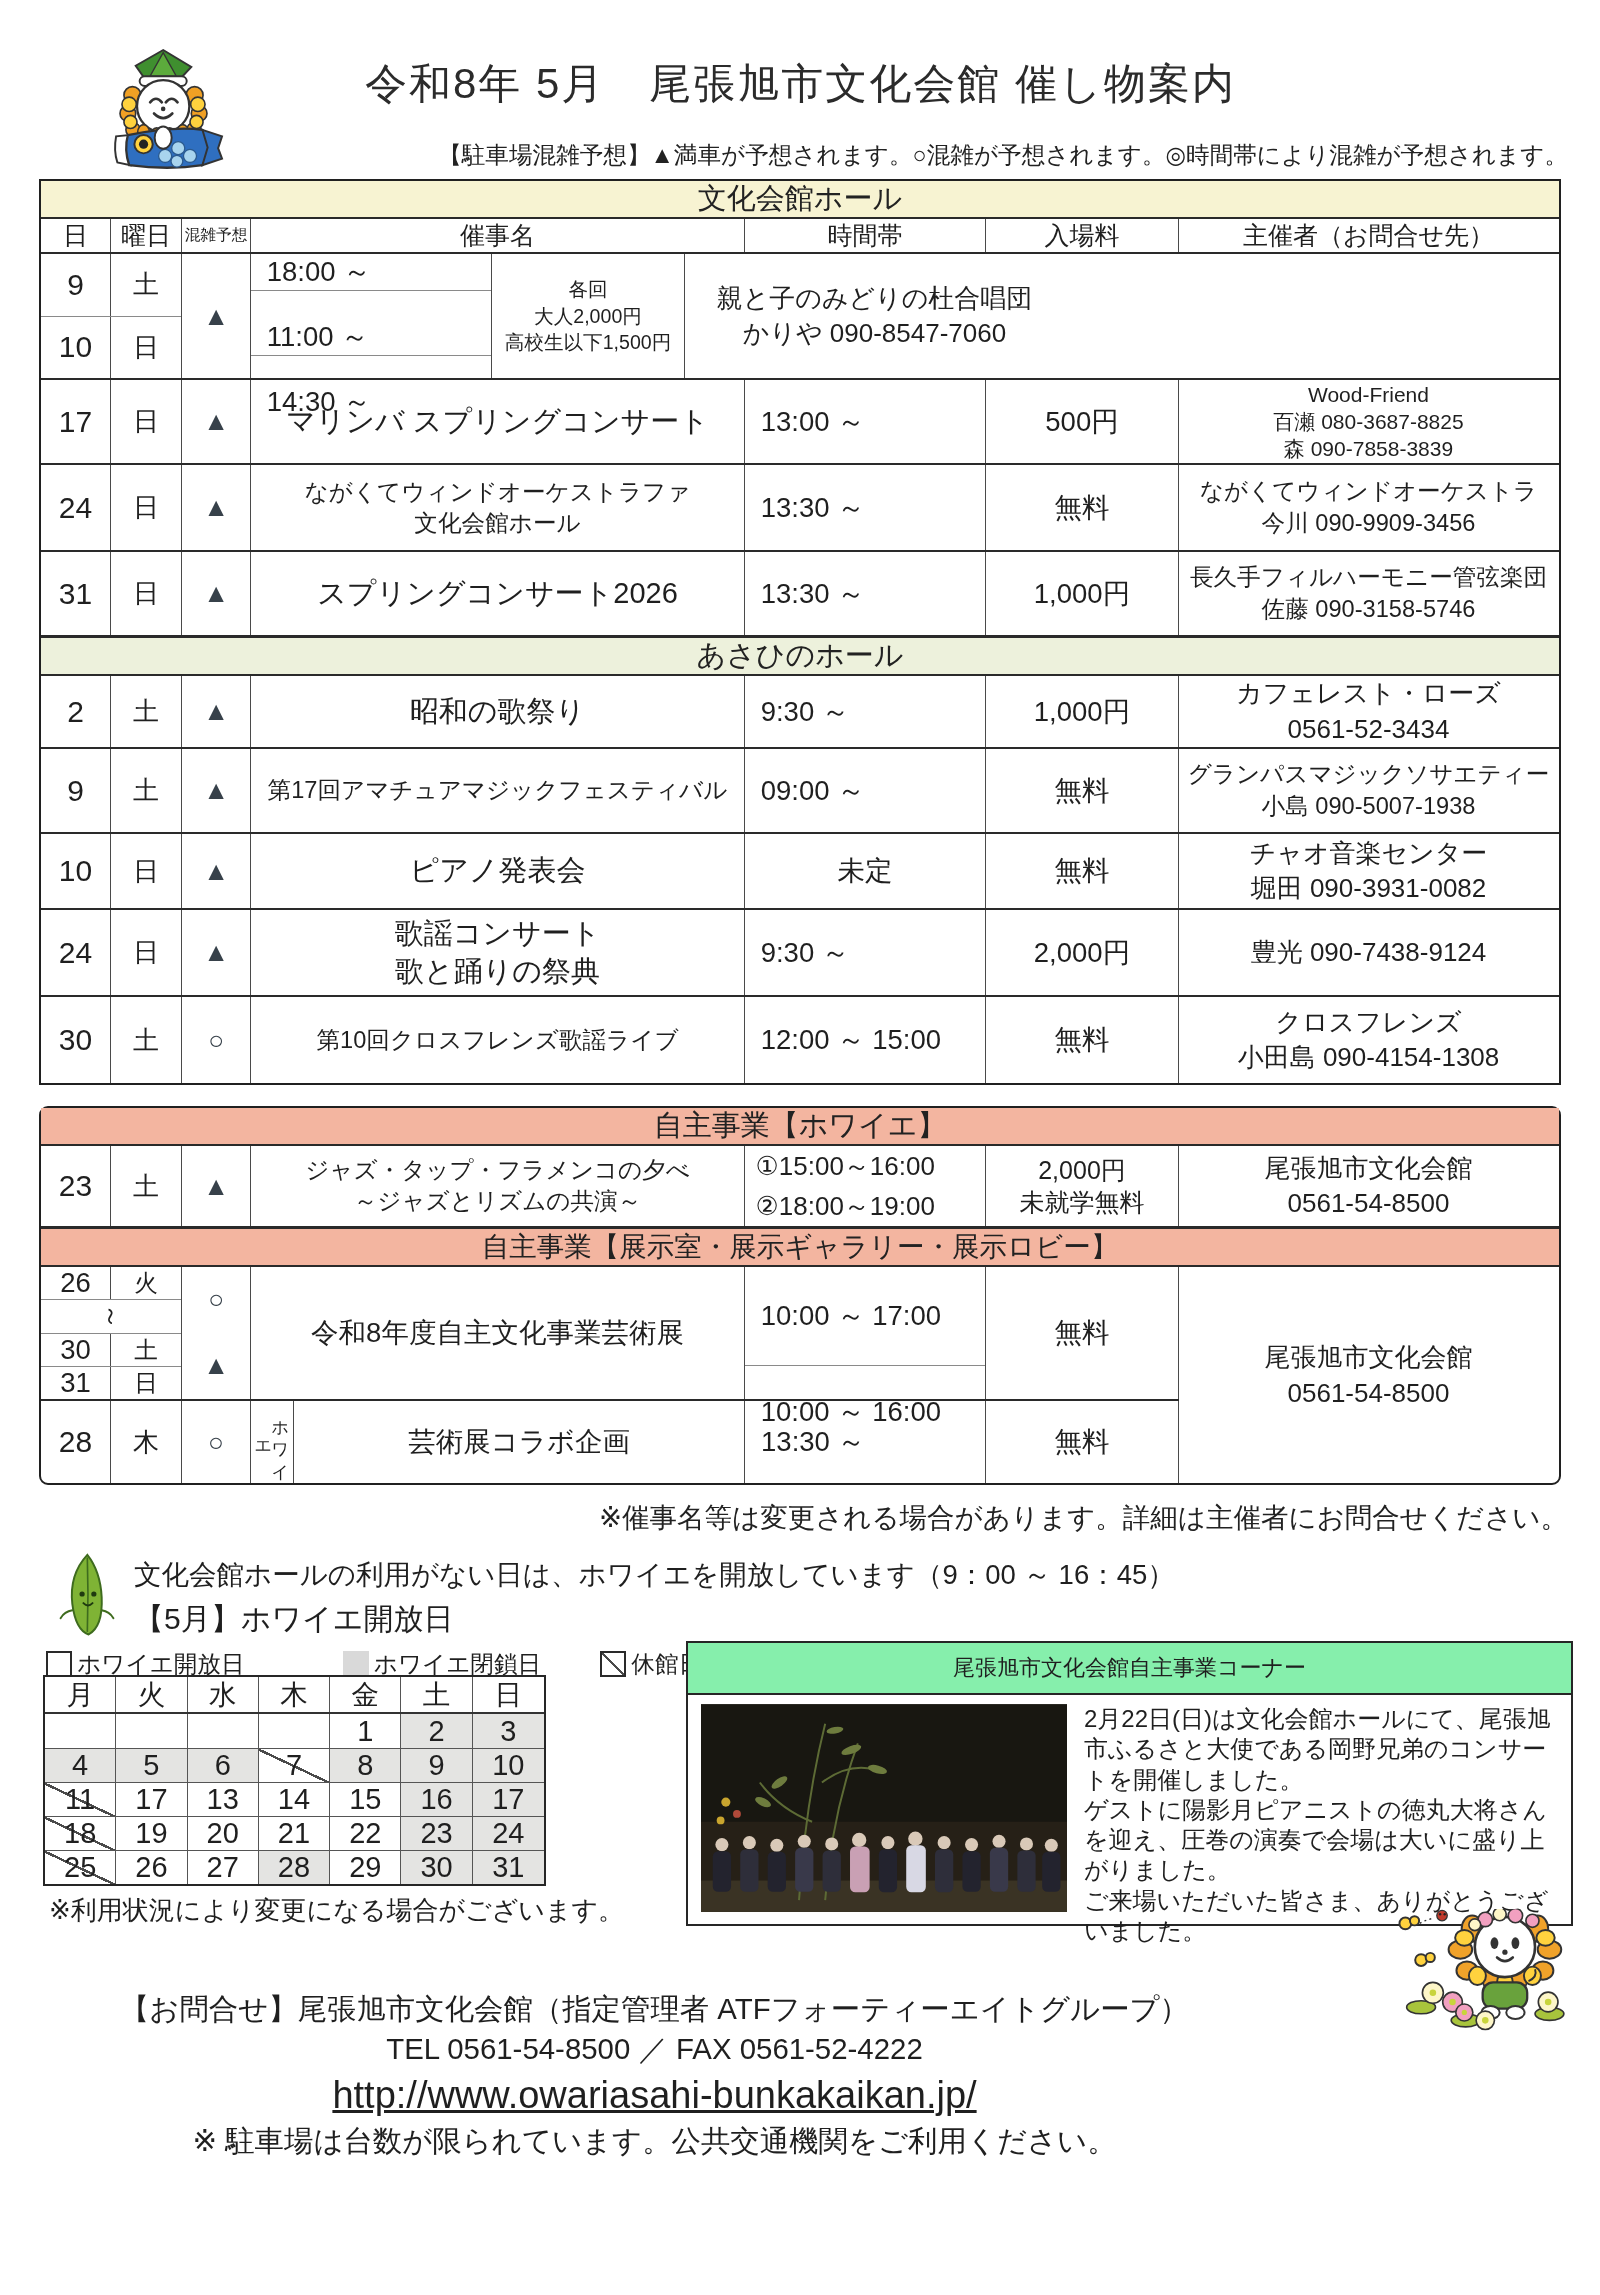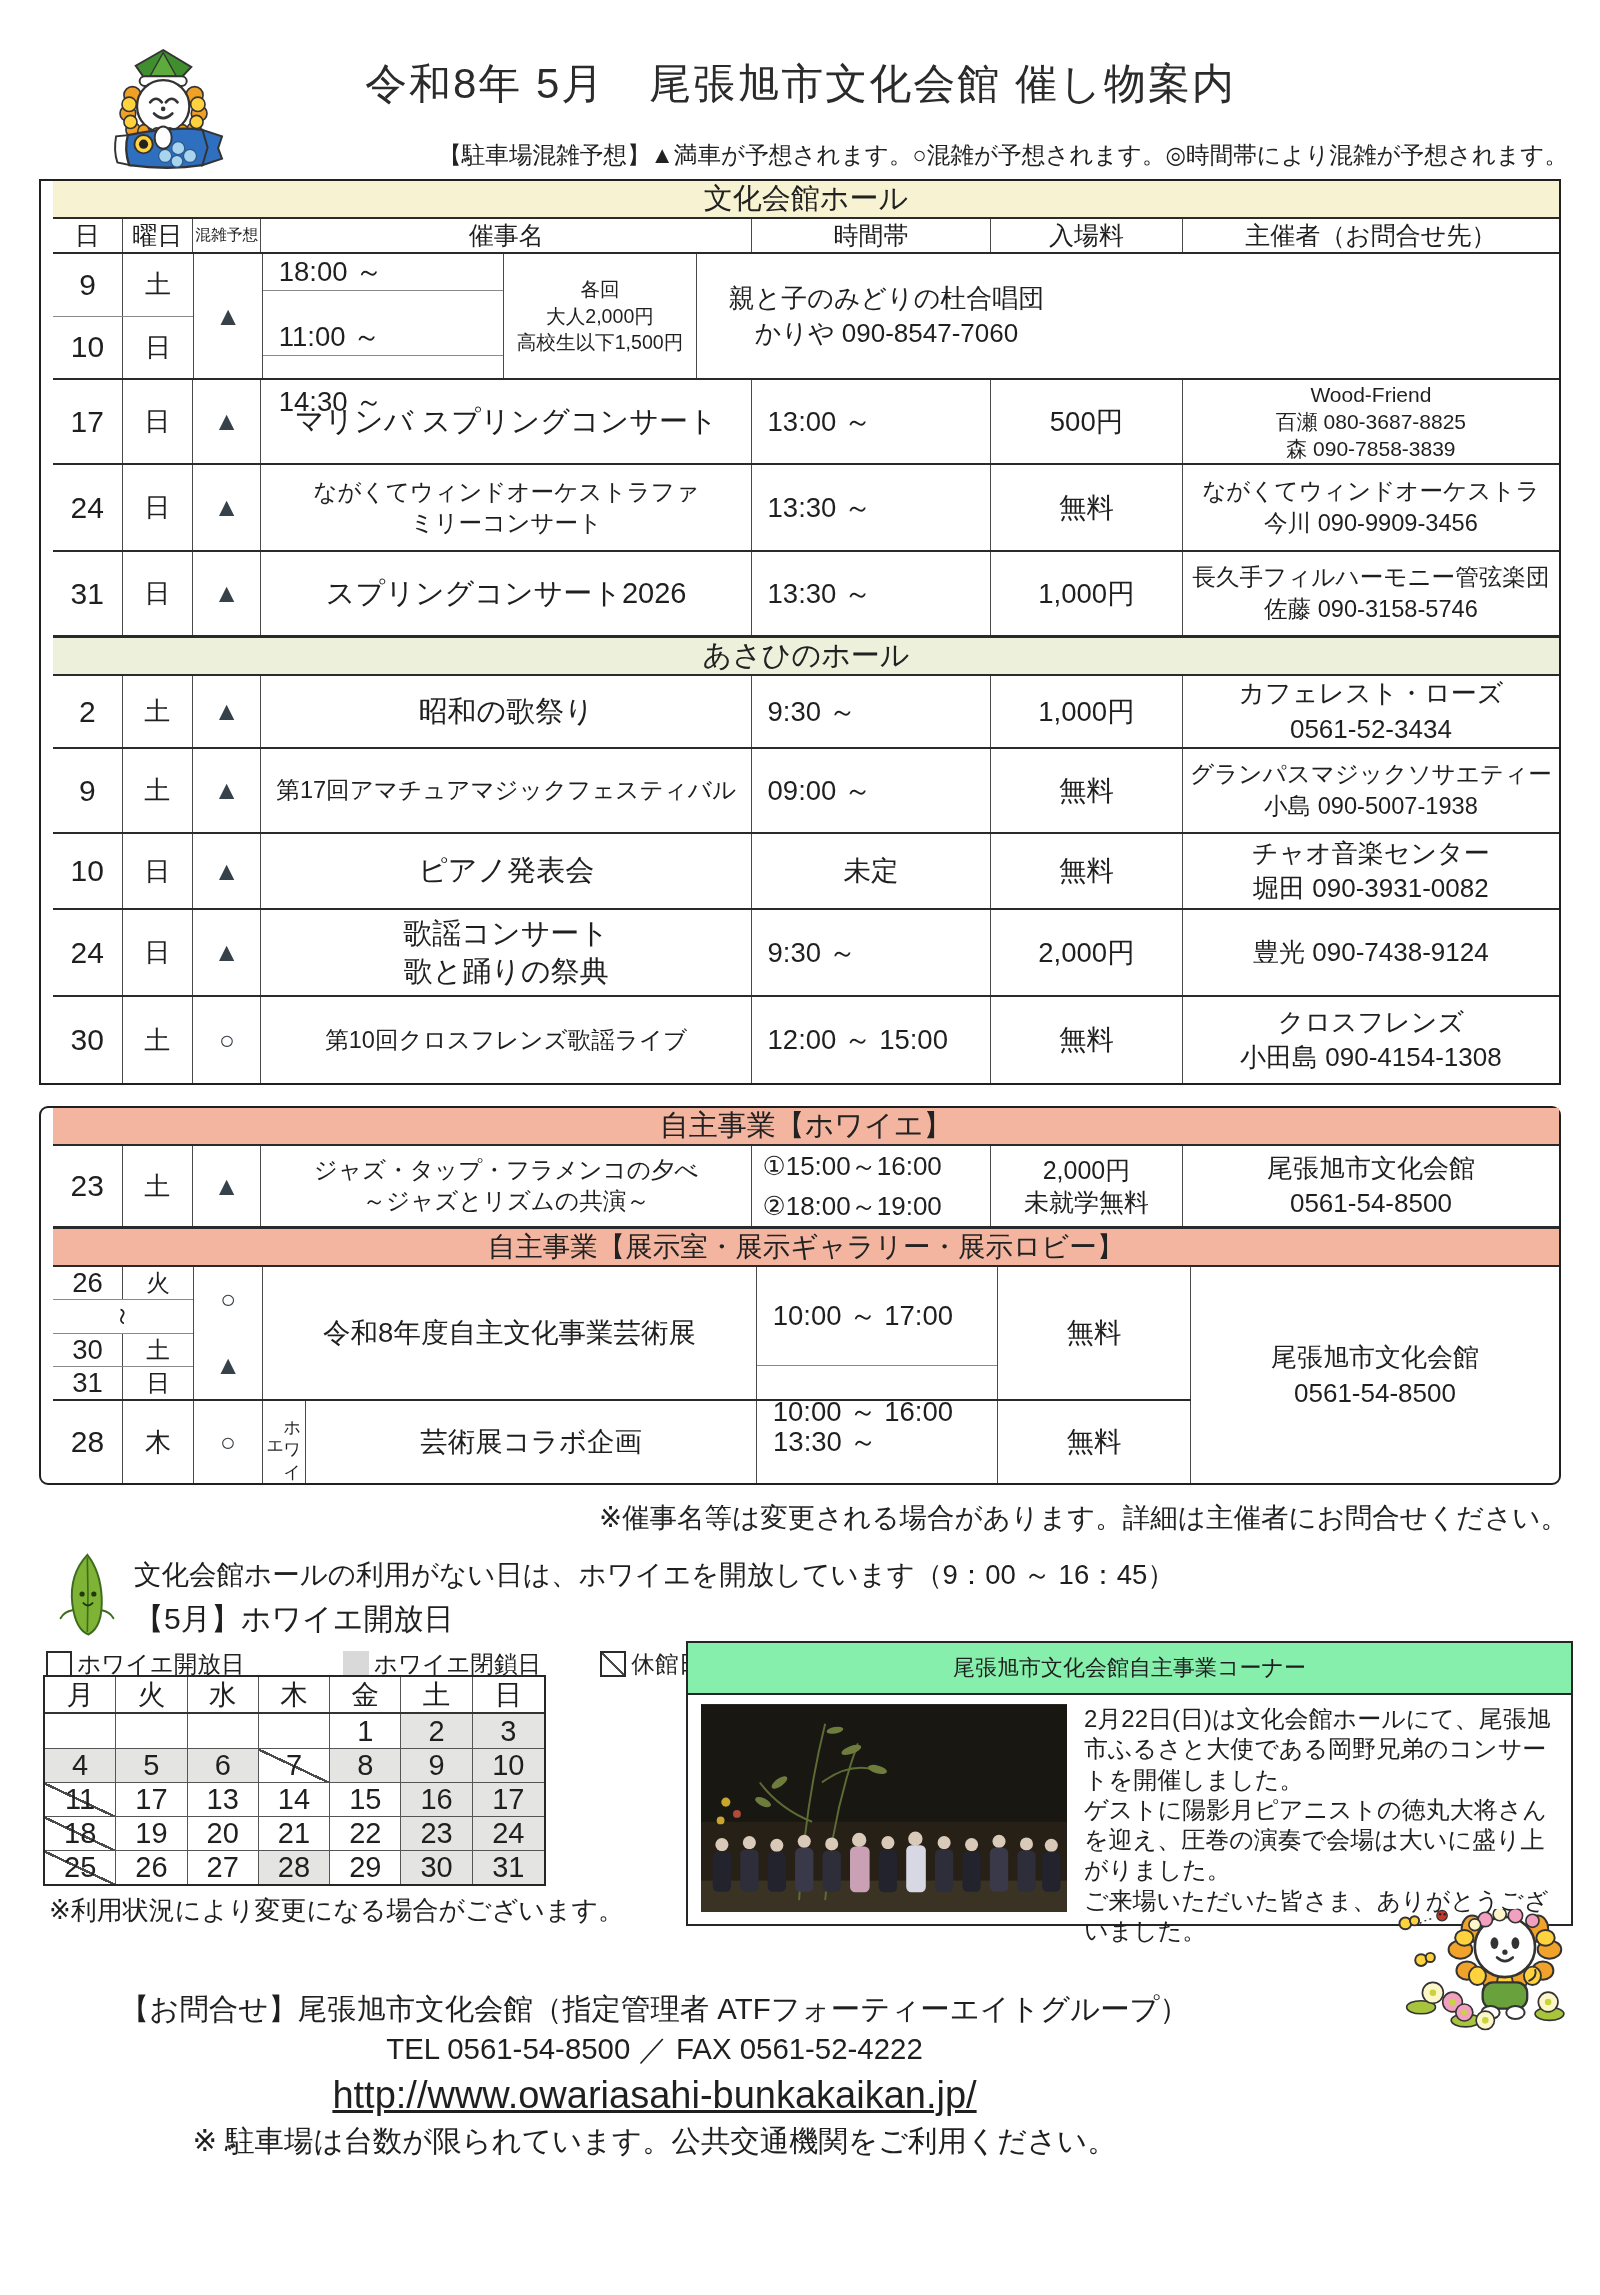--- a/index.html
+++ b/index.html
@@ -6,21 +6,21 @@
   .page{position:relative;width:1601px;height:2295px;background:#ffffff;overflow:hidden;
         font-family:"Liberation Sans","DejaVu Sans",sans-serif;color:#1f1f1f;}
   .abs{position:absolute;}
   .ml{white-space:pre-line;}
 
   
   .title{left:0;top:56px;width:1601px;text-align:center;font-size:42px;letter-spacing:2px;color:#2b2b2b;}
   .parking-note{left:39px;top:139px;width:1529px;text-align:right;font-size:23.6px;color:#222;}
 
   
-  .tbl{border:2.6px solid #202020;width:1522px;background:#fff;box-sizing:border-box;padding-left:12px;}
+  .tbl{border:2.6px solid #202020;width:1522px;background:#fff;box-sizing:border-box;}
   .sechead{height:36px;display:flex;align-items:center;justify-content:center;font-size:29px;
            border-bottom:2px solid #2a2a2a;color:#222;}
   .sechead.top2{border-top:1.3px solid #2a2a2a;}
   .cream{background:#f7f3d2;}
   .palegreen{background:#edf1dc;}
   .salmon{background:#f3b5a0;}
   .trow{display:flex;border-bottom:2px solid #2a2a2a;box-sizing:border-box;}
   .trow:last-child{border-bottom:none;}
   .c{border-right:1.3px solid #4a4a4a;display:flex;align-items:center;justify-content:center;
      box-sizing:border-box;text-align:center;}
@@ -203,21 +203,21 @@
       <div class="c w7 nr org sm ml">Wood-Friend
 百瀬 080-3687-8825
 森 090-7858-3839</div>
     </div>
 
     <div class="trow" style="height:87px;">
       <div class="c w1 datecell">24</div>
       <div class="c w2 daycell">日</div>
       <div class="c w3 mark">▲</div>
       <div class="c w4 ev sm ml">ながくてウィンドオーケストラファ
-ミリーコンサート</div>
+文化会館ホール</div>
       <div class="c w5 tm">13:30 ～</div>
       <div class="c w6 fee">無料</div>
       <div class="c w7 nr org sm2 ml">ながくてウィンドオーケストラ
 今川 090-9909-3456</div>
     </div>
 
     <div class="trow" style="height:85px;">
       <div class="c w1 datecell">31</div>
       <div class="c w2 daycell">日</div>
       <div class="c w3 mark">▲</div>

